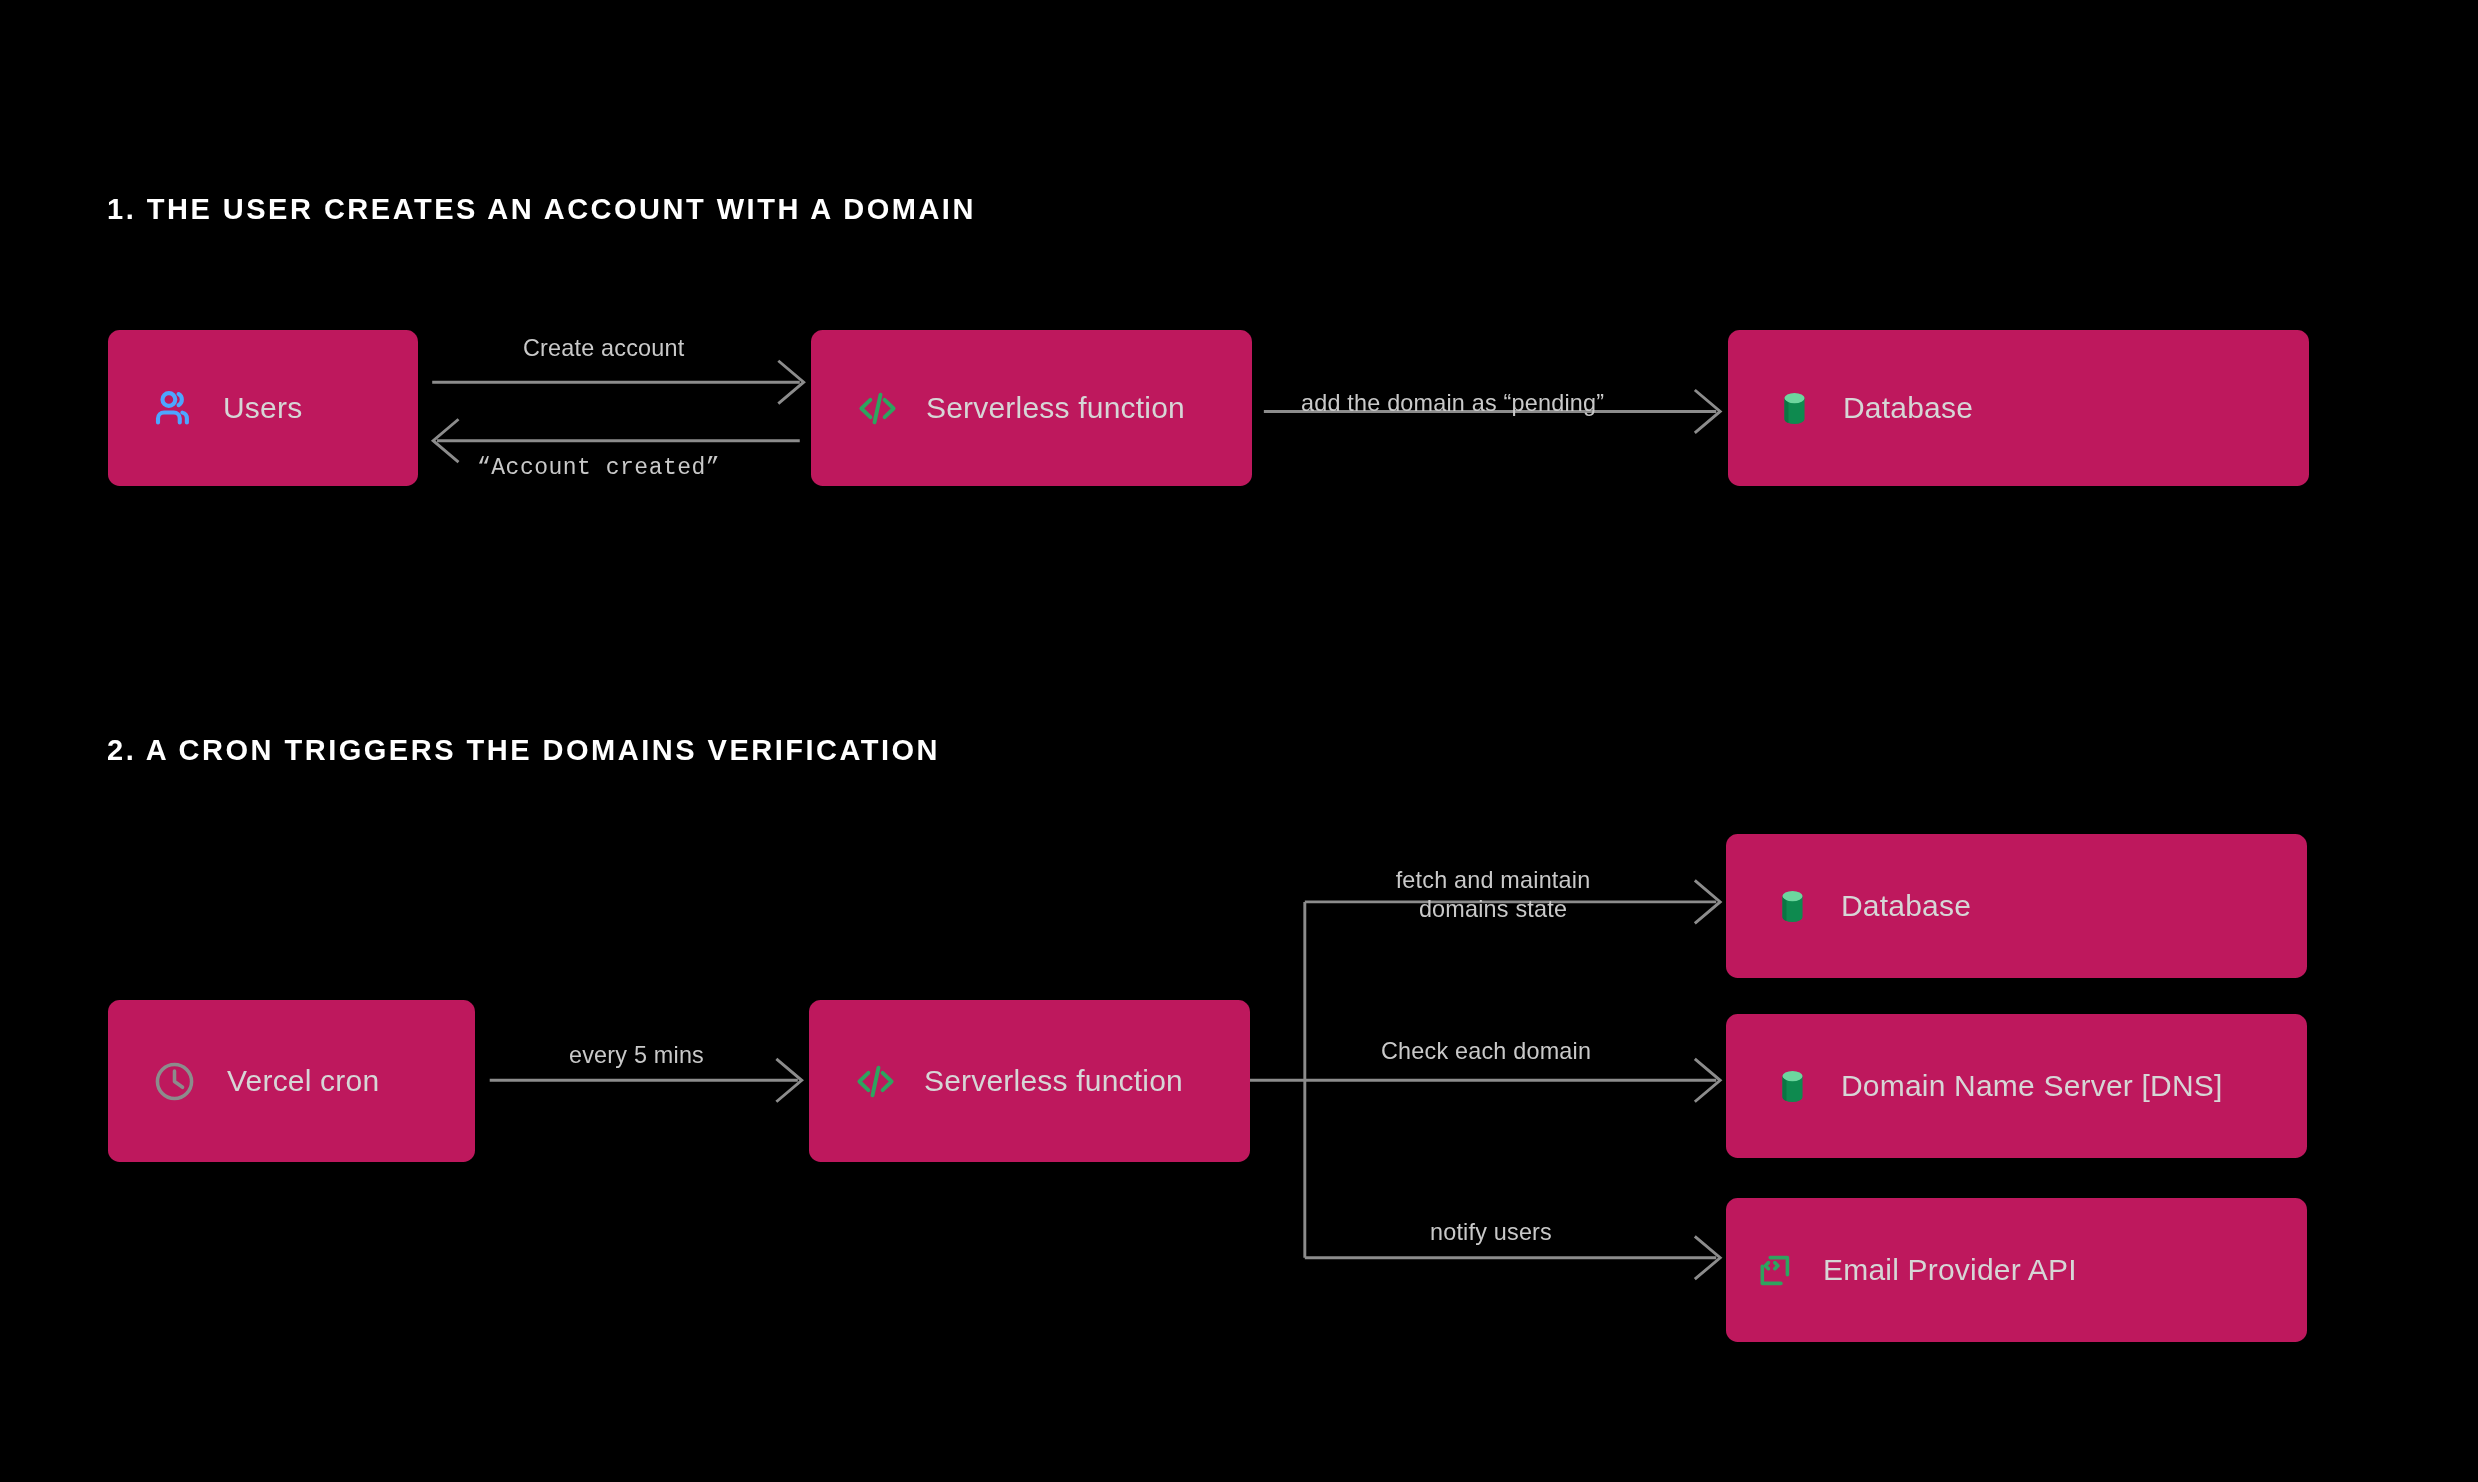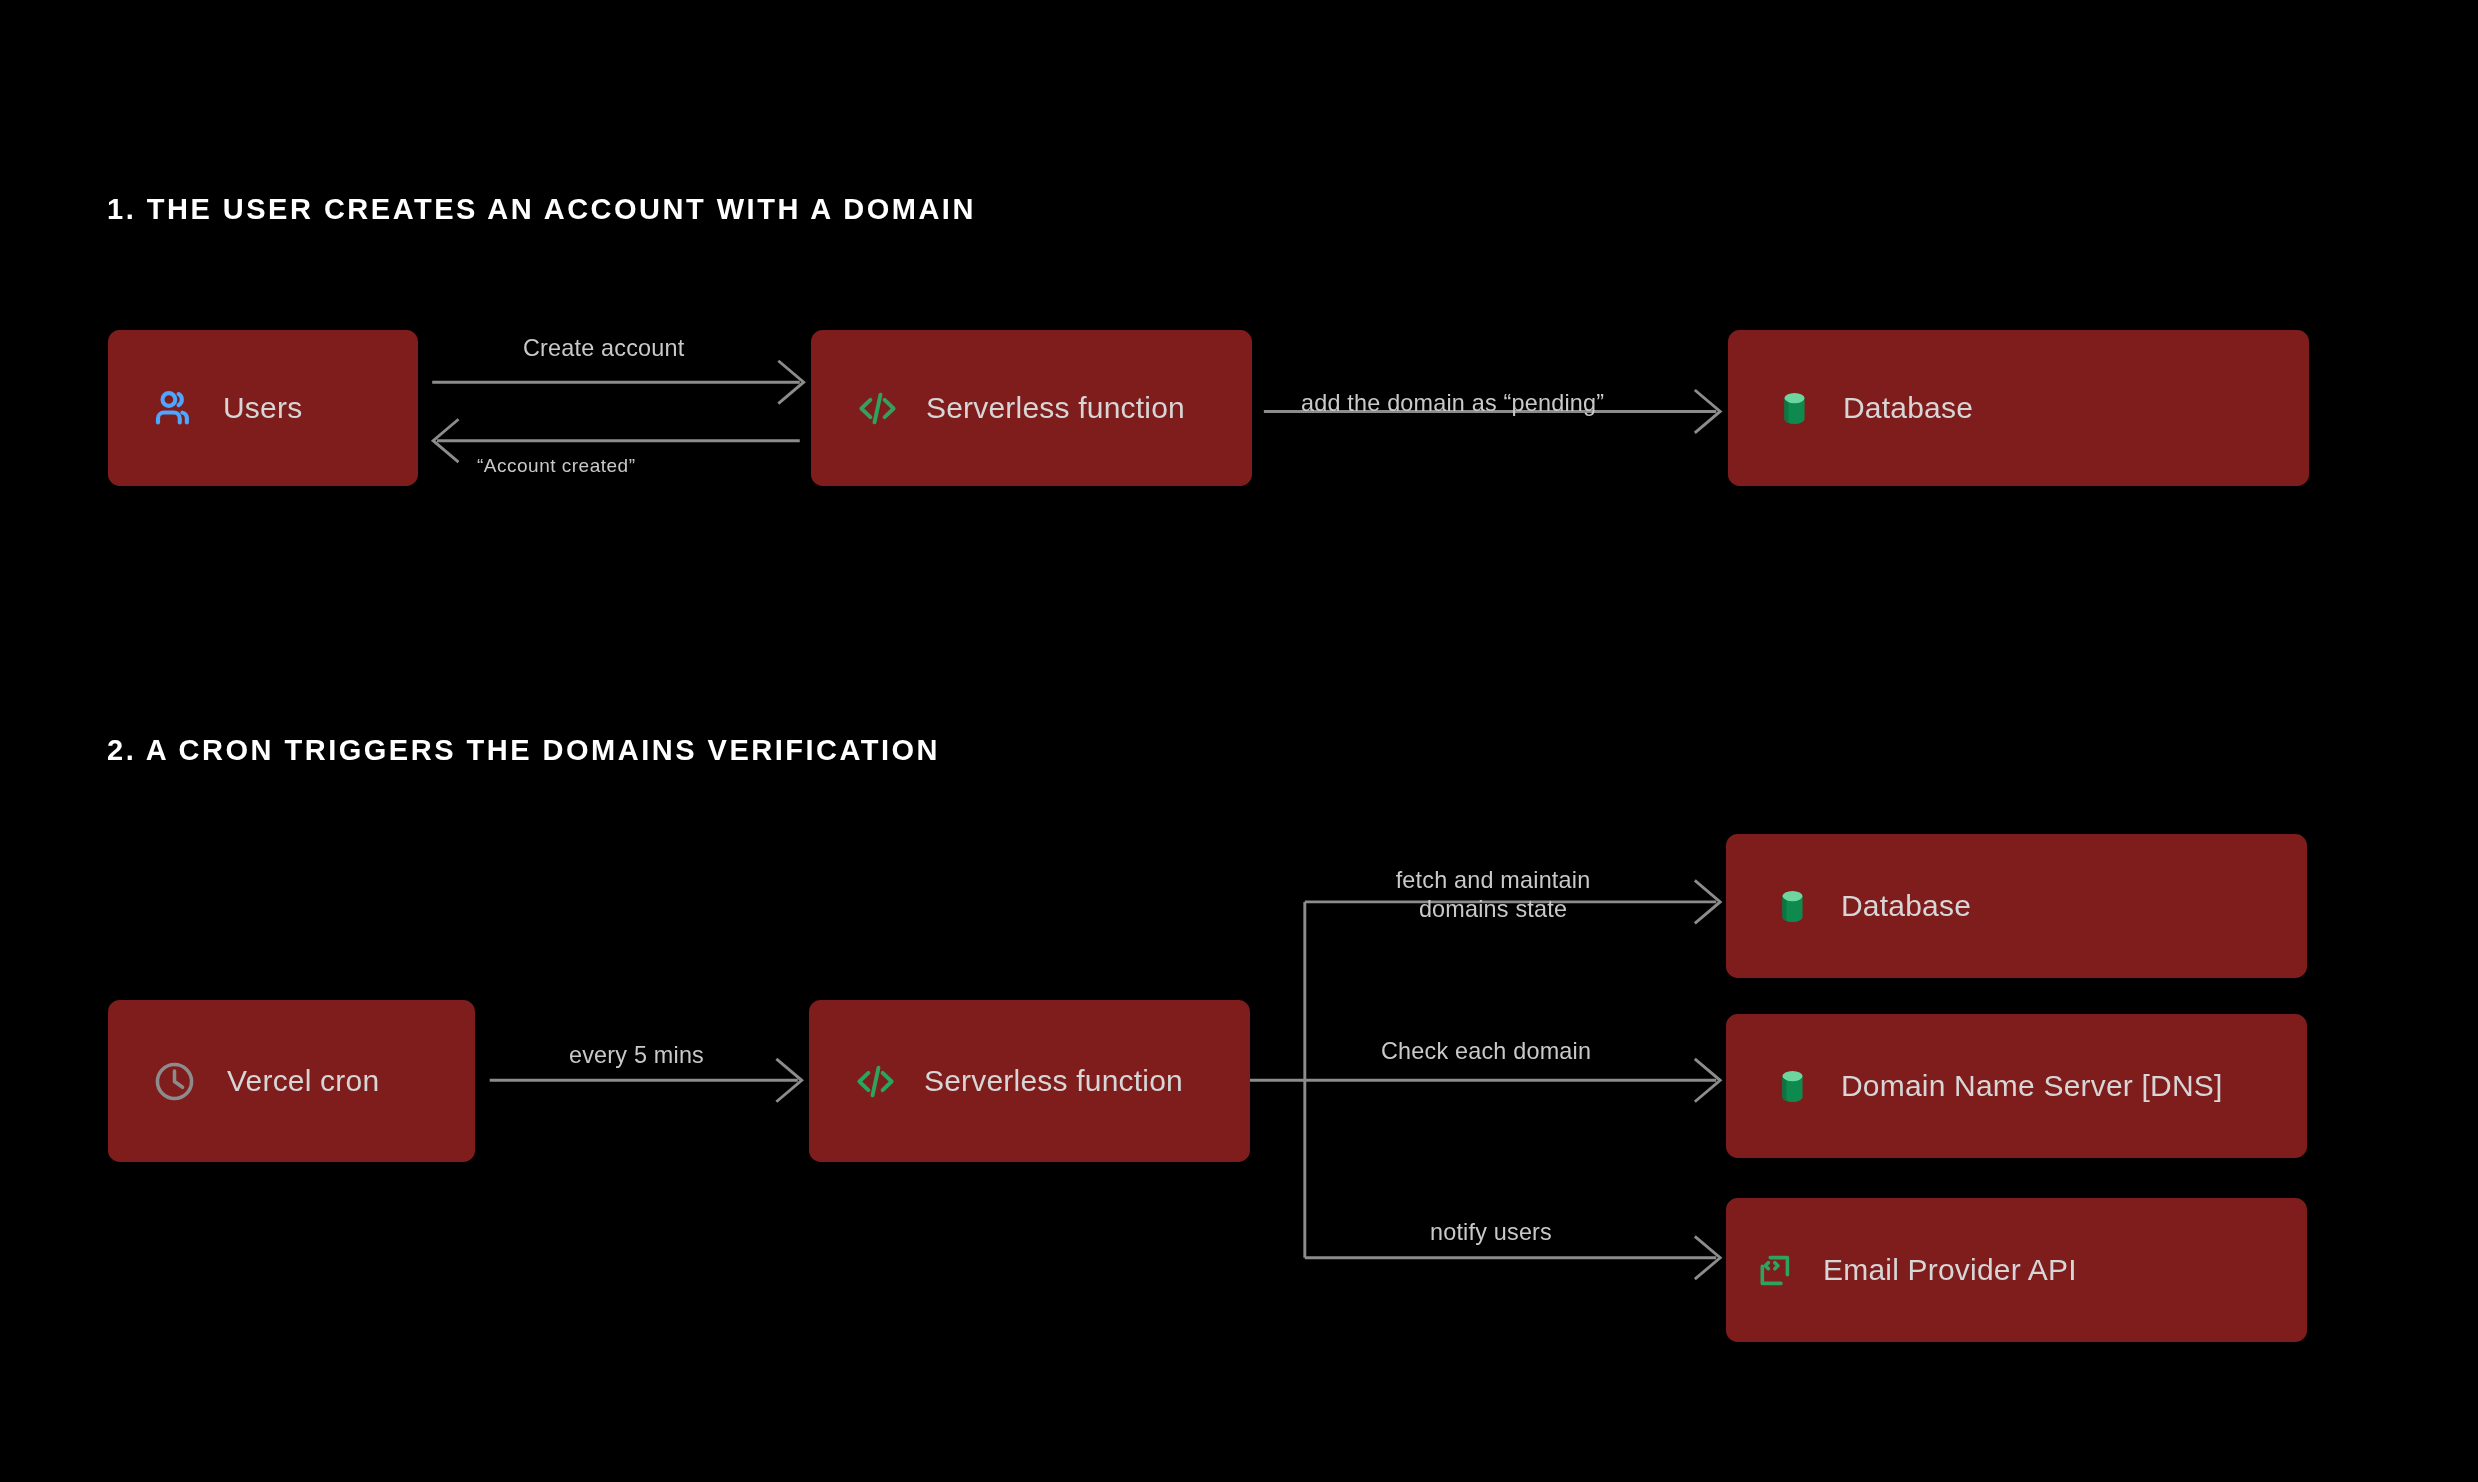--- a/index.html
+++ b/index.html
@@ -34,21 +34,21 @@
     color: #ffffff;
     white-space: nowrap;
     line-height: 1;
   }
   #heading-1 { left: 107px; top: 195px; }
   #heading-2 { left: 107px; top: 736px; }
 
   
   .node {
     position: absolute;
-    background: #7f1d1d;
+    background: #be185d;
     border-radius: 11.7px;
     display: flex;
     align-items: center;
     padding-left: 43px;
     gap: 25px;
   }
 
   .node-label {
     font-size: 30px;
     font-weight: 400;
@@ -81,22 +81,22 @@
   
   .edge-label {
     position: absolute;
     font-size: 23.4px;
     color: #c9c9c9;
     white-space: nowrap;
     letter-spacing: 0.2px;
     line-height: 1.24;
   }
   .edge-label.mono {
-    font-family: Liberation Sans, sans-serif;
-    font-size: 19px;
+    font-family: Liberation Mono, monospace;
+    font-size: 23px;
     letter-spacing: 0.5px;
   }
   .edge-label.center { text-align: center; }
 
   #label-create-account  { left: 523px;  top: 334px; }
   #label-account-created { left: 477px;  top: 454px; }
   #label-add-pending     { left: 1301px; top: 369px; margin-top: 20px; }
   #label-every-5-mins    { left: 569px;  top: 1041px; }
   #label-fetch-maintain  { left: 1371px; top: 866px;  text-align: center; width: 244px; }
   #label-check-domain    { left: 1381px; top: 1037px; }

